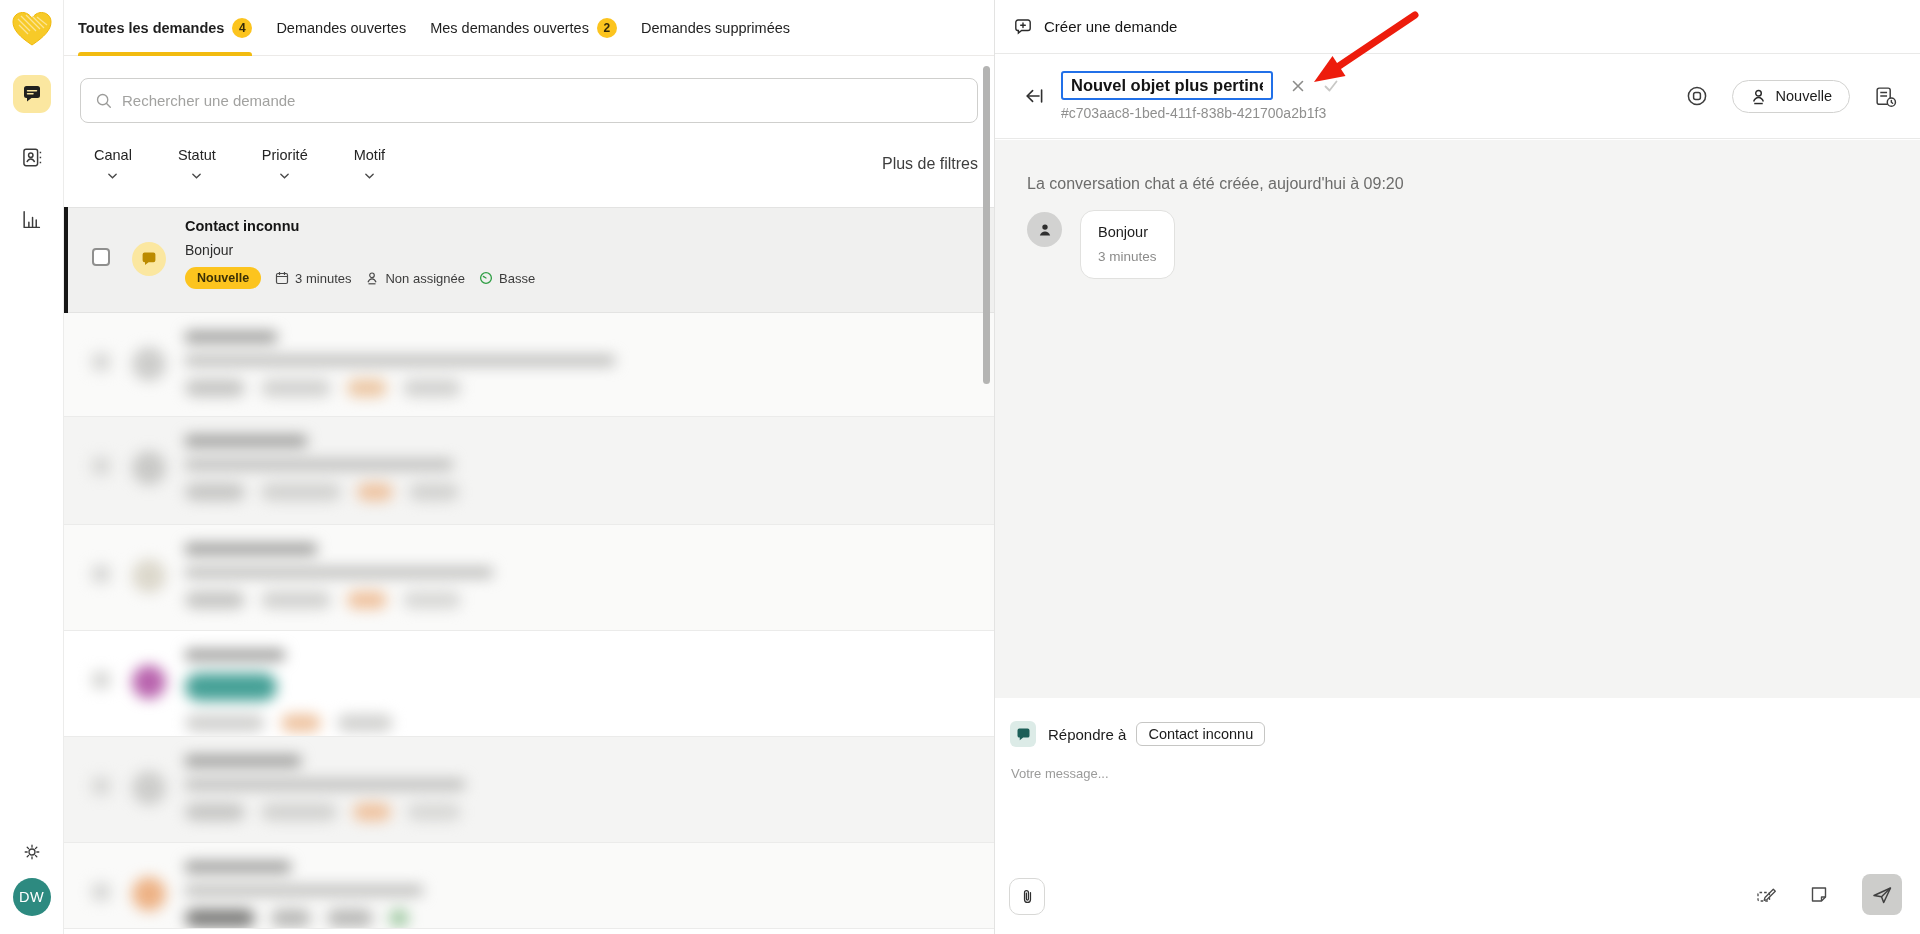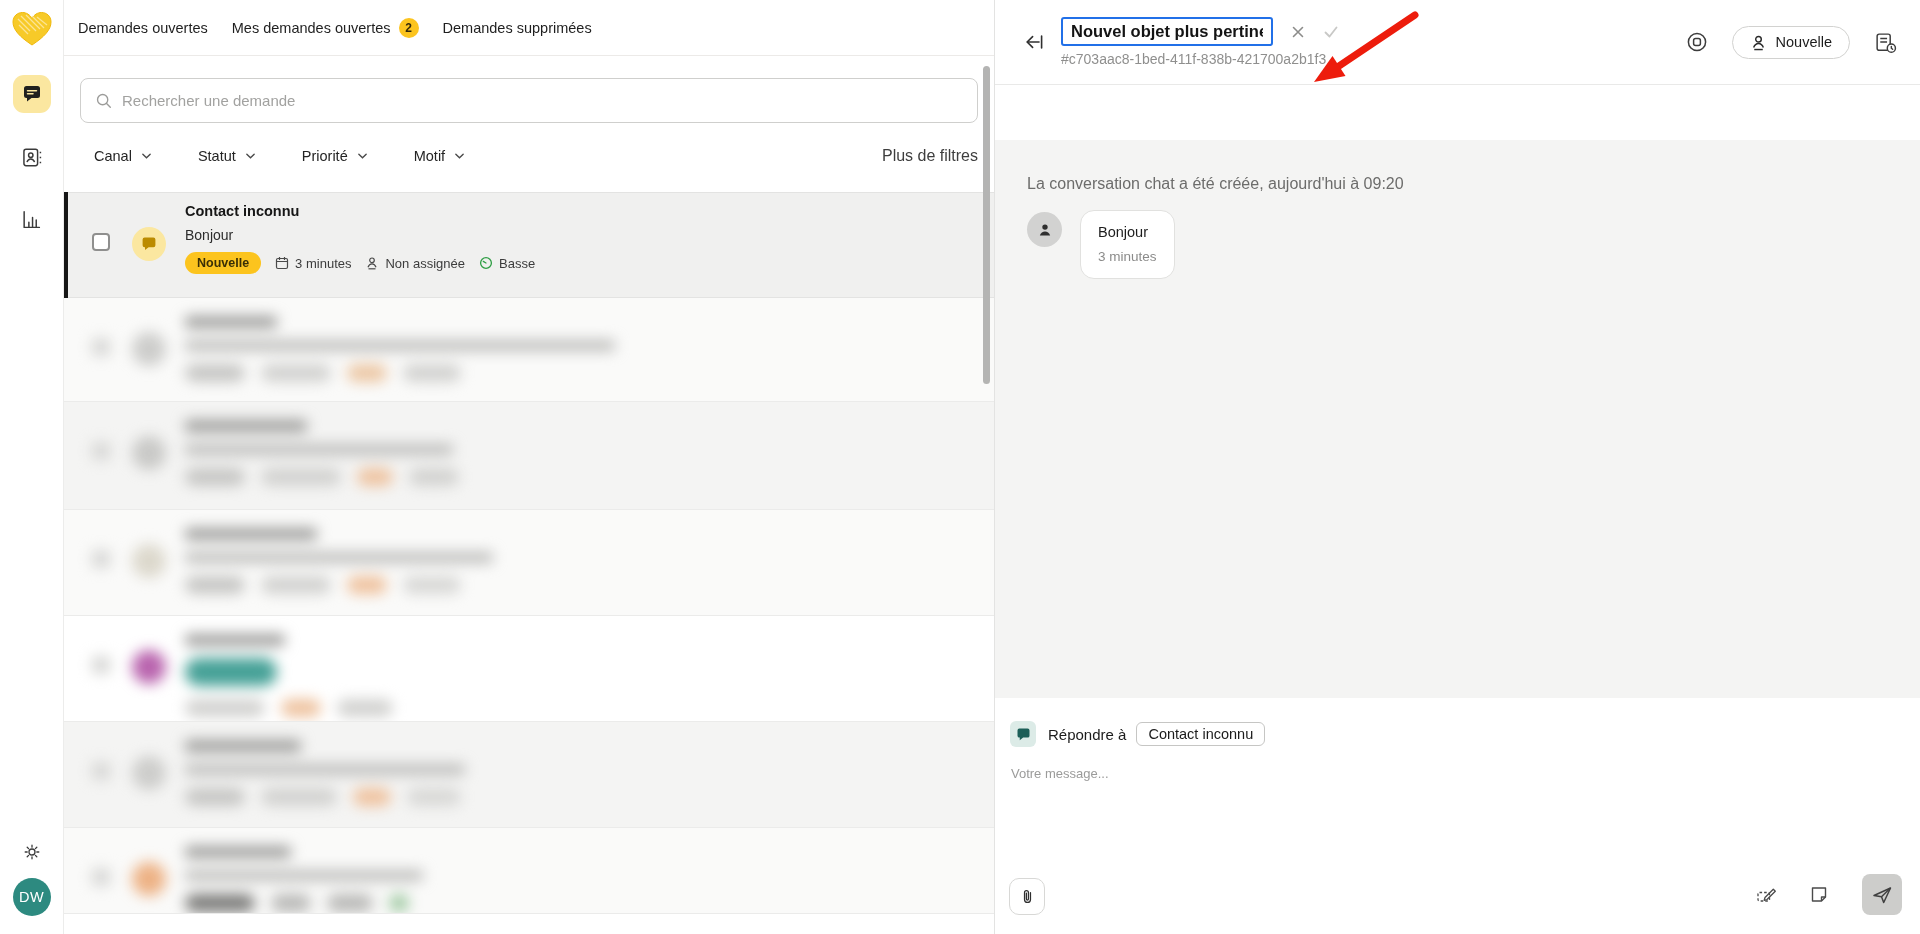--- a/index.html
+++ b/index.html
@@ -33,21 +33,21 @@
     color:#33290a; font-size:12px; font-weight:700; display:flex; align-items:center; justify-content:center; }
 
   .search-wrap { padding:22px 16px 0 16px; }
   .search-box { height:45px; border:1px solid #cfcfcd; border-radius:8px; display:flex;
     align-items:center; padding:0 14px; gap:10px; background:#fff; }
   .search-box input { border:none; outline:none; flex:1; font-size:15px;
     font-family:inherit; color:#8b5cf6; background:transparent; }
   .search-box input::placeholder { color:#a2a2a0; }
 
   .filters { display:flex; align-items:center; gap:46px; padding:24px 16px 0 30px; }
-  .filter { display:flex; align-items:center; gap:9px; font-size:14.5px; color:#242424; cursor:pointer; }
+  .filter { display:flex; align-items:center; gap:9px; font-size:14.5px; color:#242424; cursor:pointer;flex-direction:column; }
   .more-filters { margin-left:auto; font-size:16px; color:#3e3e3e; cursor:pointer; }
 
   .rows { margin-top:27px; }
   .row-selected { position:relative; background:#f0f0ef; border-top:1px solid #e3e3e2;
     border-bottom:1px solid #e3e3e2; height:106px; display:flex; padding:10px 0 0 28px; cursor:pointer; }
   .row-selected::before { content:""; position:absolute; left:0; top:-1px; bottom:-1px; width:4px; background:#161616; }
   .chk { width:18px; height:18px; border:2px solid #8f8f8e; border-radius:4px; background:#fff;
     margin-top:30px; flex:0 0 auto; cursor:pointer; }
   .row-ava { width:34px; height:34px; border-radius:50%; background:var(--soft-yellow,#fbe7a0);
     margin:24px 0 0 22px; display:flex; align-items:center; justify-content:center; flex:0 0 auto; }
@@ -167,20 +167,24 @@
         <g stroke-linecap="round">
           <path d="M10 3.2v2M10 14.8v2M3.2 10h2M14.8 10h2M5.2 5.2l1.4 1.4M13.4 13.4l1.4 1.4M14.8 5.2l-1.4 1.4M6.6 13.4l-1.4 1.4"></path>
         </g>
       </svg>
     </div>
     <div class="rail-avatar">DW</div>
   </aside>
 
   <section class="list-panel">
     <header class="tabs">
+      <div class="tab active">
+        <span>Toutes les demandes</span>
+        <span class="tab-badge">4</span>
+      </div>
       <div class="tab">
         <span>Demandes ouvertes</span>
       </div>
       <div class="tab">
         <span>Mes demandes ouvertes</span>
         <span class="tab-badge">2</span>
       </div>
       <div class="tab">
         <span>Demandes supprimées</span>
       </div>
@@ -359,20 +363,29 @@
             </div>
           </div>
         </div>
     </div>
 
     <div class="list-scrollthumb"></div>
   </section>
 
   <section class="detail-panel">
 
+    <div class="detail-topbar">
+      <div class="create-btn">
+        <svg width="20" height="20" viewBox="0 0 20 20" fill="none" stroke="#2a2a2a" stroke-width="1.4" stroke-linecap="round">
+          <path d="M2.8 5.2A2.2 2.2 0 0 1 5 3h10a2.2 2.2 0 0 1 2.2 2.2v6.1a2.2 2.2 0 0 1-2.2 2.2H8.6L5.4 16v-2.5H5a2.2 2.2 0 0 1-2.2-2.2z"></path>
+          <path d="M10 5.9v4.6M7.7 8.2h4.6"></path>
+        </svg>
+        <span>Créer une demande</span>
+      </div>
+    </div>
 
     <div class="detail-header">
       <svg class="back-btn" viewBox="0 0 22 22" fill="none" stroke="#2f2f2f" stroke-width="1.6" stroke-linecap="round">
         <path d="M16 11H4.8"></path>
           <path d="M9.6 5.6 4.2 11l5.4 5.4"></path>
           <path d="M18.6 5v12"></path>
       </svg>
       <div class="title-col">
         <div class="title-edit-row">
           <input class="title-input" type="text" value="Nouvel objet plus pertinent" style="">

